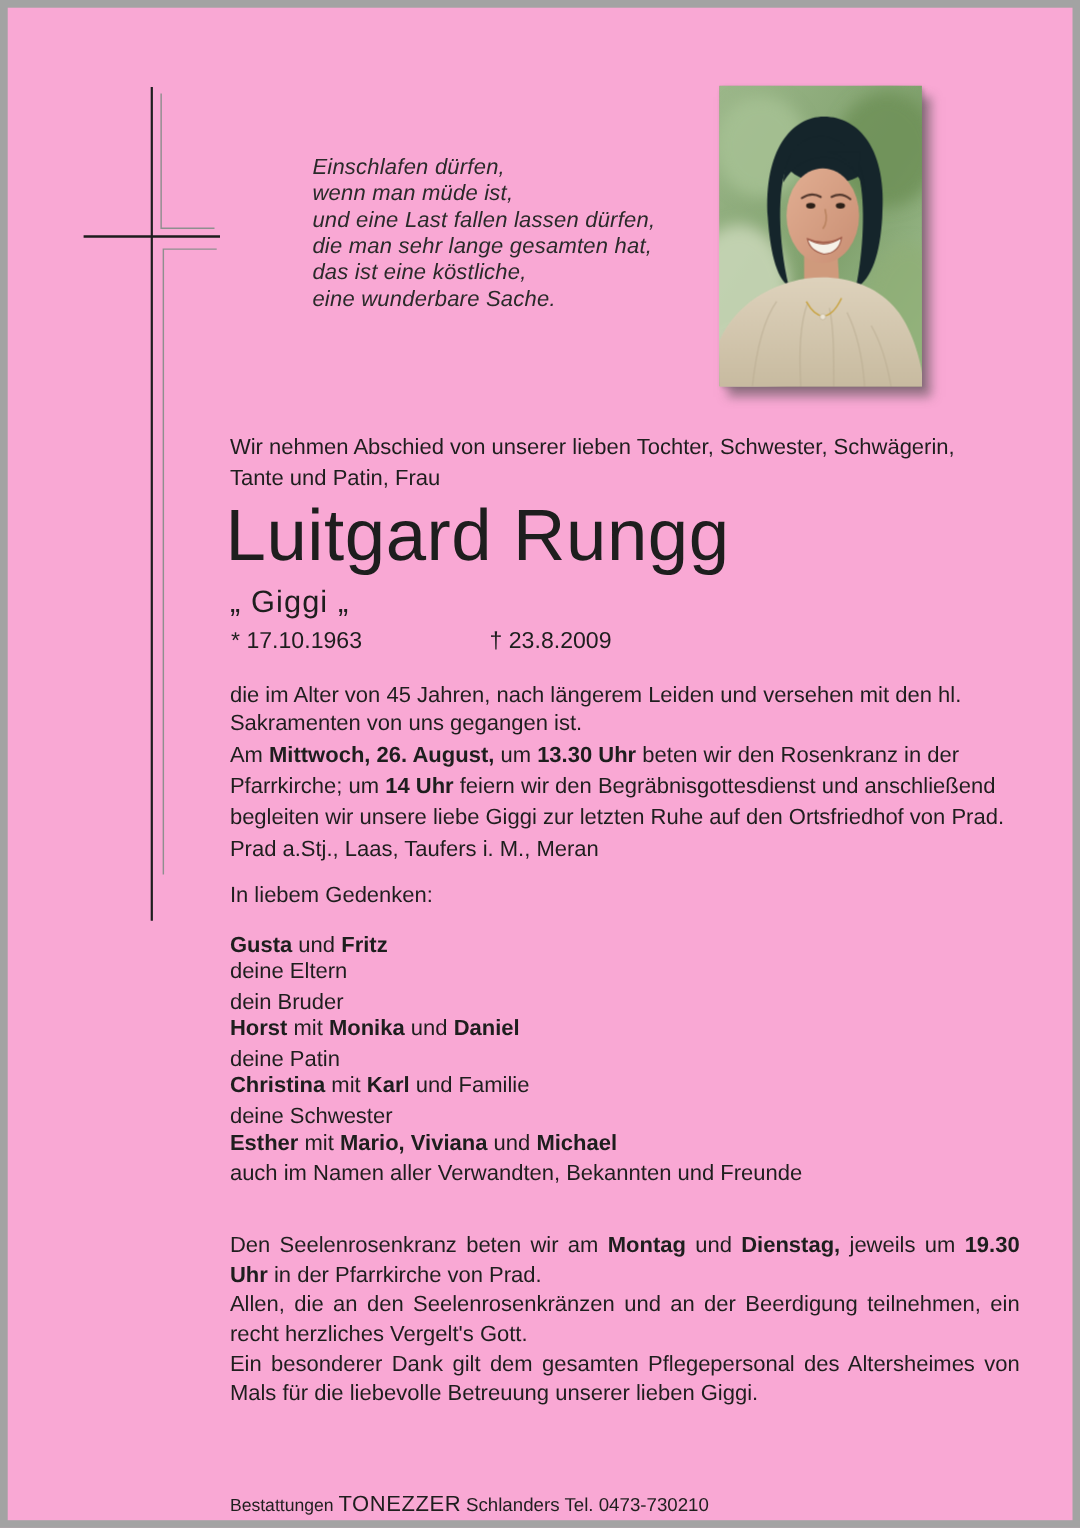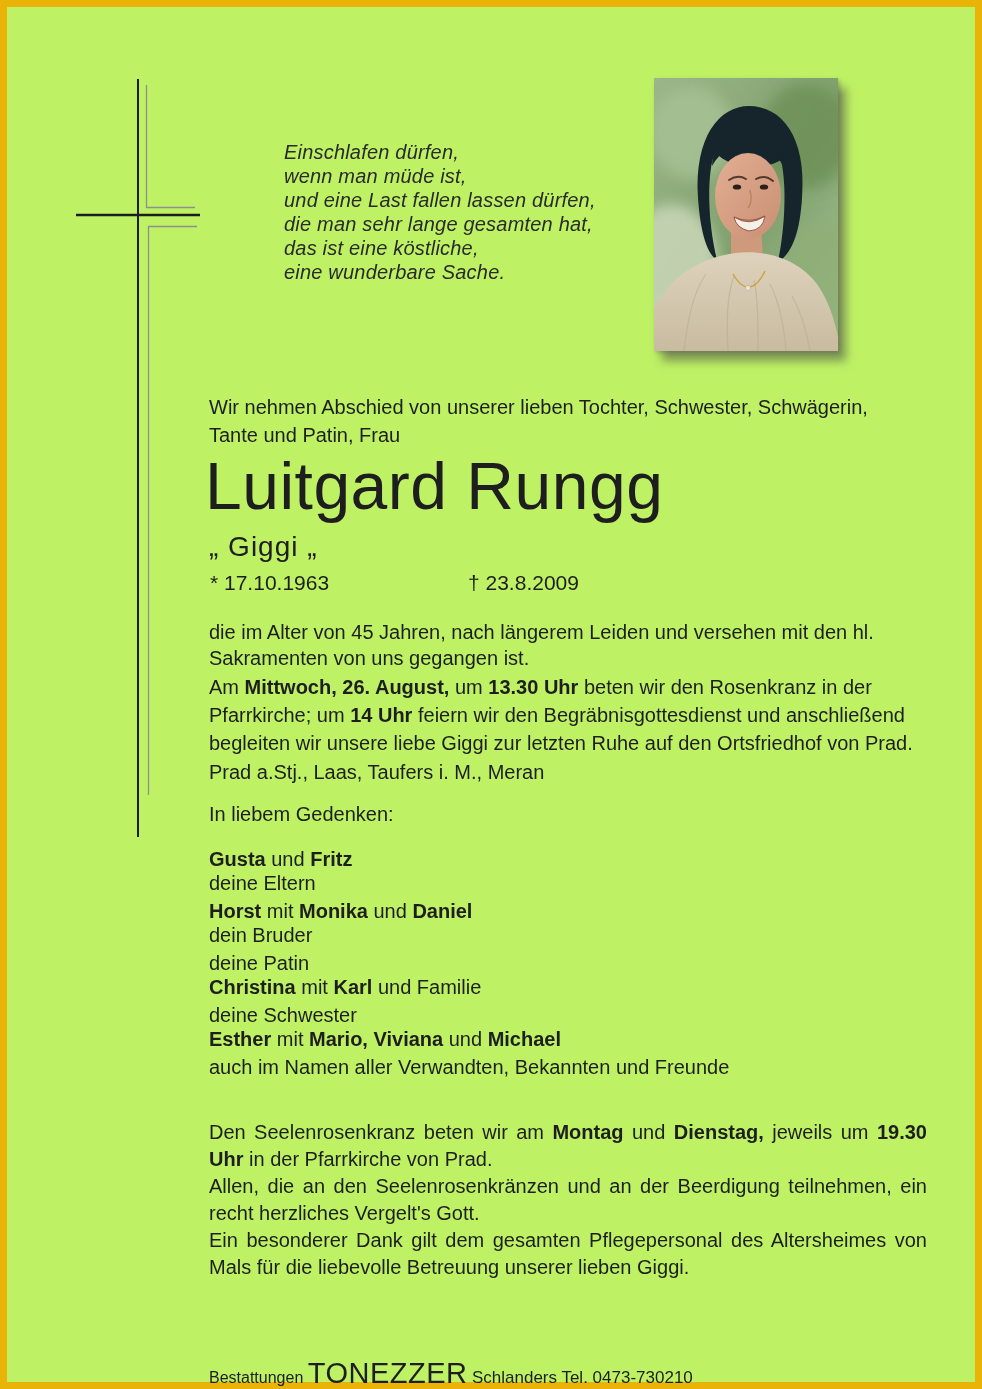--- a/index.html
+++ b/index.html
@@ -1,20 +1,20 @@
 <!DOCTYPE html>
 <html lang="de"><head>
 <meta charset="utf-8">
 <style>
   html,body{margin:0;padding:0;}
   body{
     width:982px;height:1389px;background:#ffffff;position:relative;
     font-family:"Liberation Sans", sans-serif;color:#1e1e1e;overflow:hidden;
   }
-  .page{position:absolute;inset:0;border:7px solid #eab308;box-sizing:border-box;background:#bef264;}
+  .page{position:absolute;inset:0;border:7px solid #a3a3a3;box-sizing:border-box;background:#f9a8d4;}
   .abs{position:absolute;}
 
   
   .cross{left:0;top:0;}
 
   
   .photo{
     left:647px;top:71px;width:184px;height:273px;
     box-shadow:8px 10px 9px rgba(75,75,75,.55), 2px 2px 4px rgba(90,90,90,.35);
     background:#86a473;
@@ -22,40 +22,40 @@
   .photo svg{display:block;}
 
   
   .poem{left:277px;top:133px;font-style:italic;font-size:20px;line-height:24px;letter-spacing:.2px;color:#2a2a2a;}
 
   
   .intro{left:202px;top:386px;width:665px;font-size:20px;line-height:28px;}
   .name{left:198px;top:444px;font-size:66px;line-height:70px;letter-spacing:.5px;white-space:nowrap;}
   .nickname{left:202px;top:524px;font-size:28px;letter-spacing:1px;}
   .dates{left:203px;top:564px;font-size:21px;width:500px;}
-  .dates .death{position:absolute;left:235px;top:0;margin-left:23px;}
+  .dates .death{position:absolute;left:235px;top:0;}
   .para{font-size:20px;line-height:26px;}
   .para-age{left:202px;top:612px;width:690px;}
   .para-event{left:202px;top:666px;width:726px;line-height:28px;}
   .places{left:202px;top:754px;font-size:20px;}
   .remembrance{left:202px;top:796px;font-size:20px;}
 
   .family{left:202px;top:840px;font-size:20px;width:720px;}
   .family .entry{margin-bottom:4px;}
   .family .line{line-height:24px;}
   .family .closing{line-height:24px;margin-top:2px;}
 
   .note{font-size:20px;line-height:27px;width:718px;text-align:justify;}
   .note-rosary{left:202px;top:1112px;}
   .note-thanks1{left:202px;top:1166px;}
   .note-thanks2{left:202px;top:1220px;}
 
   .footer{left:202px;top:1350px;white-space:nowrap;}
   .footer .prefix{font-size:16px;}
-  .footer .brand{font-size:29px;letter-spacing:.5px;}
+  .footer .brand{font-size:20px;letter-spacing:.5px;}
   .footer .suffix{font-size:17px;}
 
   .b{font-weight:bold;}
 </style>
 </head>
 <body>
 
 <div class="page">
 
   <svg class="abs cross" width="210" height="840" viewBox="0 0 210 840" aria-hidden="true">
@@ -147,22 +147,22 @@
   <div class="abs para para-event"><span>Am </span><span class="b">Mittwoch, 26. August,</span><span> um </span><span class="b">13.30 Uhr</span><span> beten wir den Rosenkranz in der Pfarrkirche; um </span><span class="b">14 Uhr</span><span> feiern wir den Begräbnisgottesdienst und anschließend begleiten wir unsere liebe Giggi zur letzten Ruhe auf den Ortsfriedhof von Prad.</span></div>
   <div class="abs places">Prad a.Stj., Laas, Taufers i. M., Meran</div>
   <div class="abs remembrance">In liebem Gedenken:</div>
 
   <div class="abs family">
     <div class="entry">
       <div class="line"><span class="b">Gusta</span><span> und </span><span class="b">Fritz</span></div>
       <div class="line">deine Eltern</div>
     </div>
     <div class="entry">
+      <div class="line">dein Bruder</div>
       <div class="line"><span class="b">Horst</span><span> mit </span><span class="b">Monika</span><span> und </span><span class="b">Daniel</span></div>
-      <div class="line">dein Bruder</div>
     </div>
     <div class="entry">
       <div class="line">deine Patin</div>
       <div class="line"><span class="b">Christina</span><span> mit </span><span class="b">Karl</span><span> und Familie</span></div>
     </div>
     <div class="entry">
       <div class="line">deine Schwester</div>
       <div class="line"><span class="b">Esther</span><span> mit </span><span class="b">Mario, Viviana</span><span> und </span><span class="b">Michael</span></div>
     </div>
     <div class="closing">auch im Namen aller Verwandten, Bekannten und Freunde</div>

